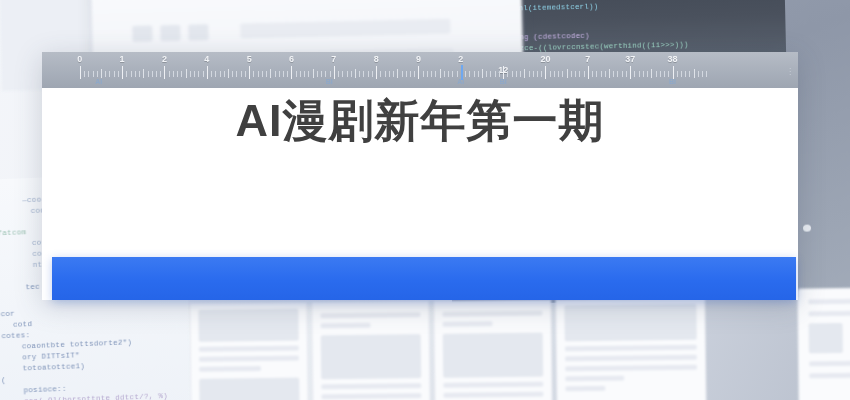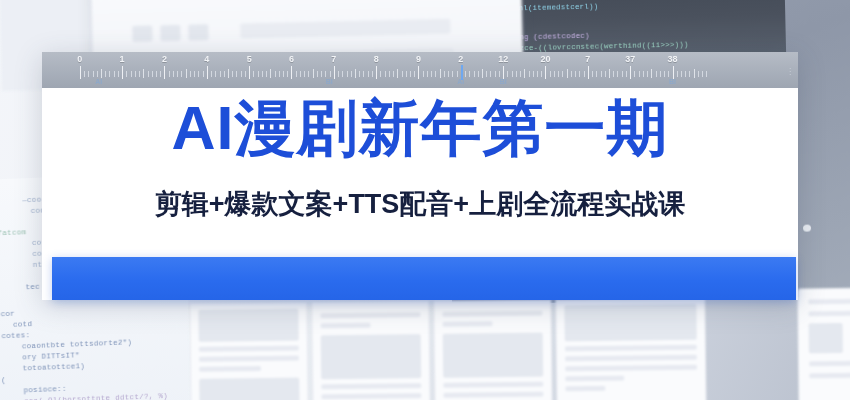--- a/index.html
+++ b/index.html
@@ -111,22 +111,22 @@
   .ruler .maj{ position:absolute; top:14px; width:1px; height:13px; background:#eef0f4; }
   .ruler .mid{ position:absolute; top:17px; width:1px; height:9px; background:#dfe3e9; }
   .ruler .min{ position:absolute; top:19px; width:1px; height:6px; background:#d3d8e0; }
   .ruler .cursor{ position:absolute; top:13px; width:2px; height:15px; background:#6fa8f0; }
   .ruler .mk{ position:absolute; top:26px; font-size:7px; color:#8ea8c8; font-weight:bold; transform:translateX(-50%); }
   .ruler .ellipsis{ position:absolute; right:4px; top:18px; font-size:8px; color:#c8cdd6; letter-spacing:0; line-height:4px; }
 
   .title{
     position:absolute; left:0; right:0; top:46px;
     text-align:center;
-    font-size:61px; line-height:1;
-    font-weight:bold; color:#1d4ed8;
+    font-size:45px; line-height:1;
+    font-weight:bold; color:#404040;
     letter-spacing:1px;
     font-family:"Liberation Sans","DejaVu Sans",sans-serif;
   }
   .subtitle{
     position:absolute; left:0; right:0; top:138px;
     text-align:center;
     font-size:27px; line-height:1.1;
     font-weight:bold; color:#16203f;
     letter-spacing:0px;
   }
@@ -258,21 +258,21 @@
         <div class="num" style="left: 33%;">6</div>
         <div class="maj" style="left: 33%;"></div>
         <div class="num" style="left: 38.6%;">7</div>
         <div class="maj" style="left: 38.6%;"></div>
         <div class="num" style="left: 44.2%;">8</div>
         <div class="maj" style="left: 44.2%;"></div>
         <div class="num" style="left: 49.8%;">9</div>
         <div class="maj" style="left: 49.8%;"></div>
         <div class="num" style="left: 55.4%;">2</div>
         <div class="maj" style="left: 55.4%;"></div>
-        <div class="num" style="left: 61%;">12</div>
+        <div class="num" style="left: 61%; margin-top: 11px;">12</div>
         <div class="maj" style="left: 61%;"></div>
         <div class="num" style="left: 66.6%;">20</div>
         <div class="maj" style="left: 66.6%;"></div>
         <div class="num" style="left: 72.2%;">7</div>
         <div class="maj" style="left: 72.2%;"></div>
         <div class="num" style="left: 77.8%;">37</div>
         <div class="maj" style="left: 77.8%;"></div>
         <div class="num" style="left: 83.4%;">38</div>
         <div class="maj" style="left: 83.4%;"></div>
         <div class="min" style="left: 5.56%;"></div>
@@ -411,17 +411,16 @@
         <div class="min" style="left: 87.88%;"></div>
         <div class="mk" style="left: 7.5%;">AI</div>
         <div class="mk" style="left: 38%;">BI</div>
         <div class="mk" style="left: 55.4%;">AI</div>
         <div class="mk" style="left: 61%;">BI</div>
         <div class="mk" style="left: 83.4%;">BI</div>
         <div class="cursor" style="left: 55.4%;"></div>
       </div>
 
     <div class="title">AI漫剧新年第一期</div>
-    <div class="subtitle">剪辑+爆款文案+TTS配音+上剧全流程实战课</div>
     <div class="bluebar"></div>
   </div>
 
 </div>
 
 </body></html>

